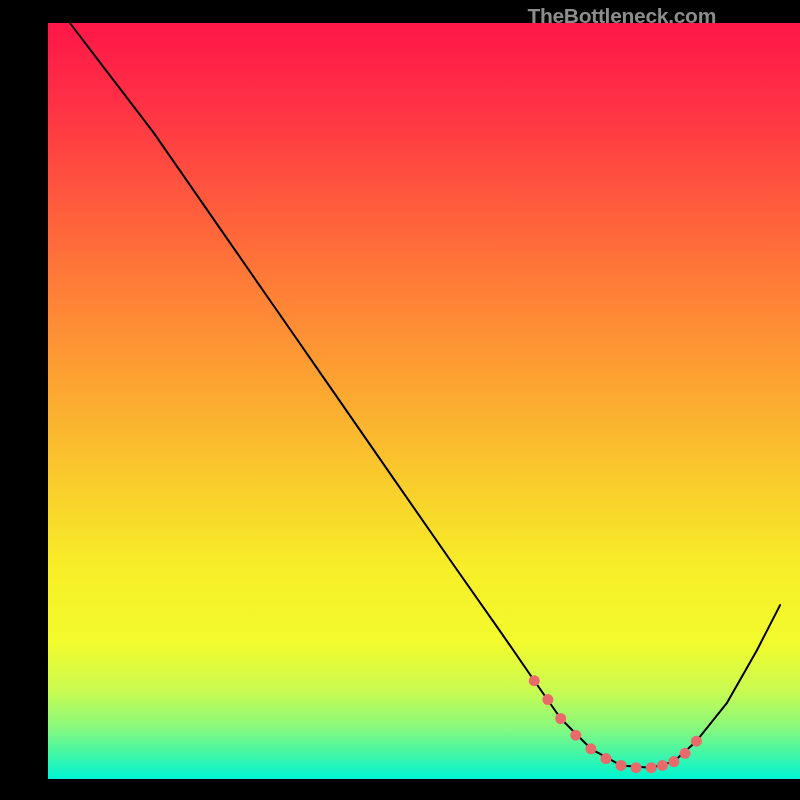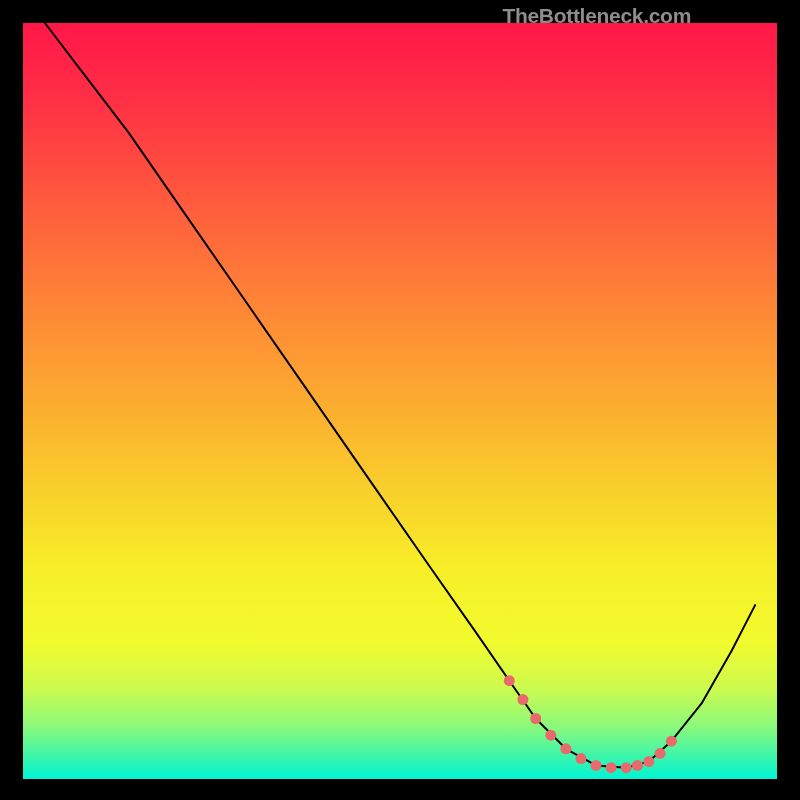--- a/index.html
+++ b/index.html
@@ -7,20 +7,21 @@
     padding: 0;
     width: 800px;
     height: 800px;
     background: #000;
     overflow: hidden;
   }
   .chart-wrap {
     position: relative;
     width: 703px;
     height: 800px;
+    padding-left: 25px;
   }
   .attribution {
     position: absolute;
     top: 4px;
     right: 12px;
     font-family: Arial, Helvetica, sans-serif;
     font-size: 21px;
     font-weight: bold;
     color: #8d8d8d;
     letter-spacing: -0.3px;

